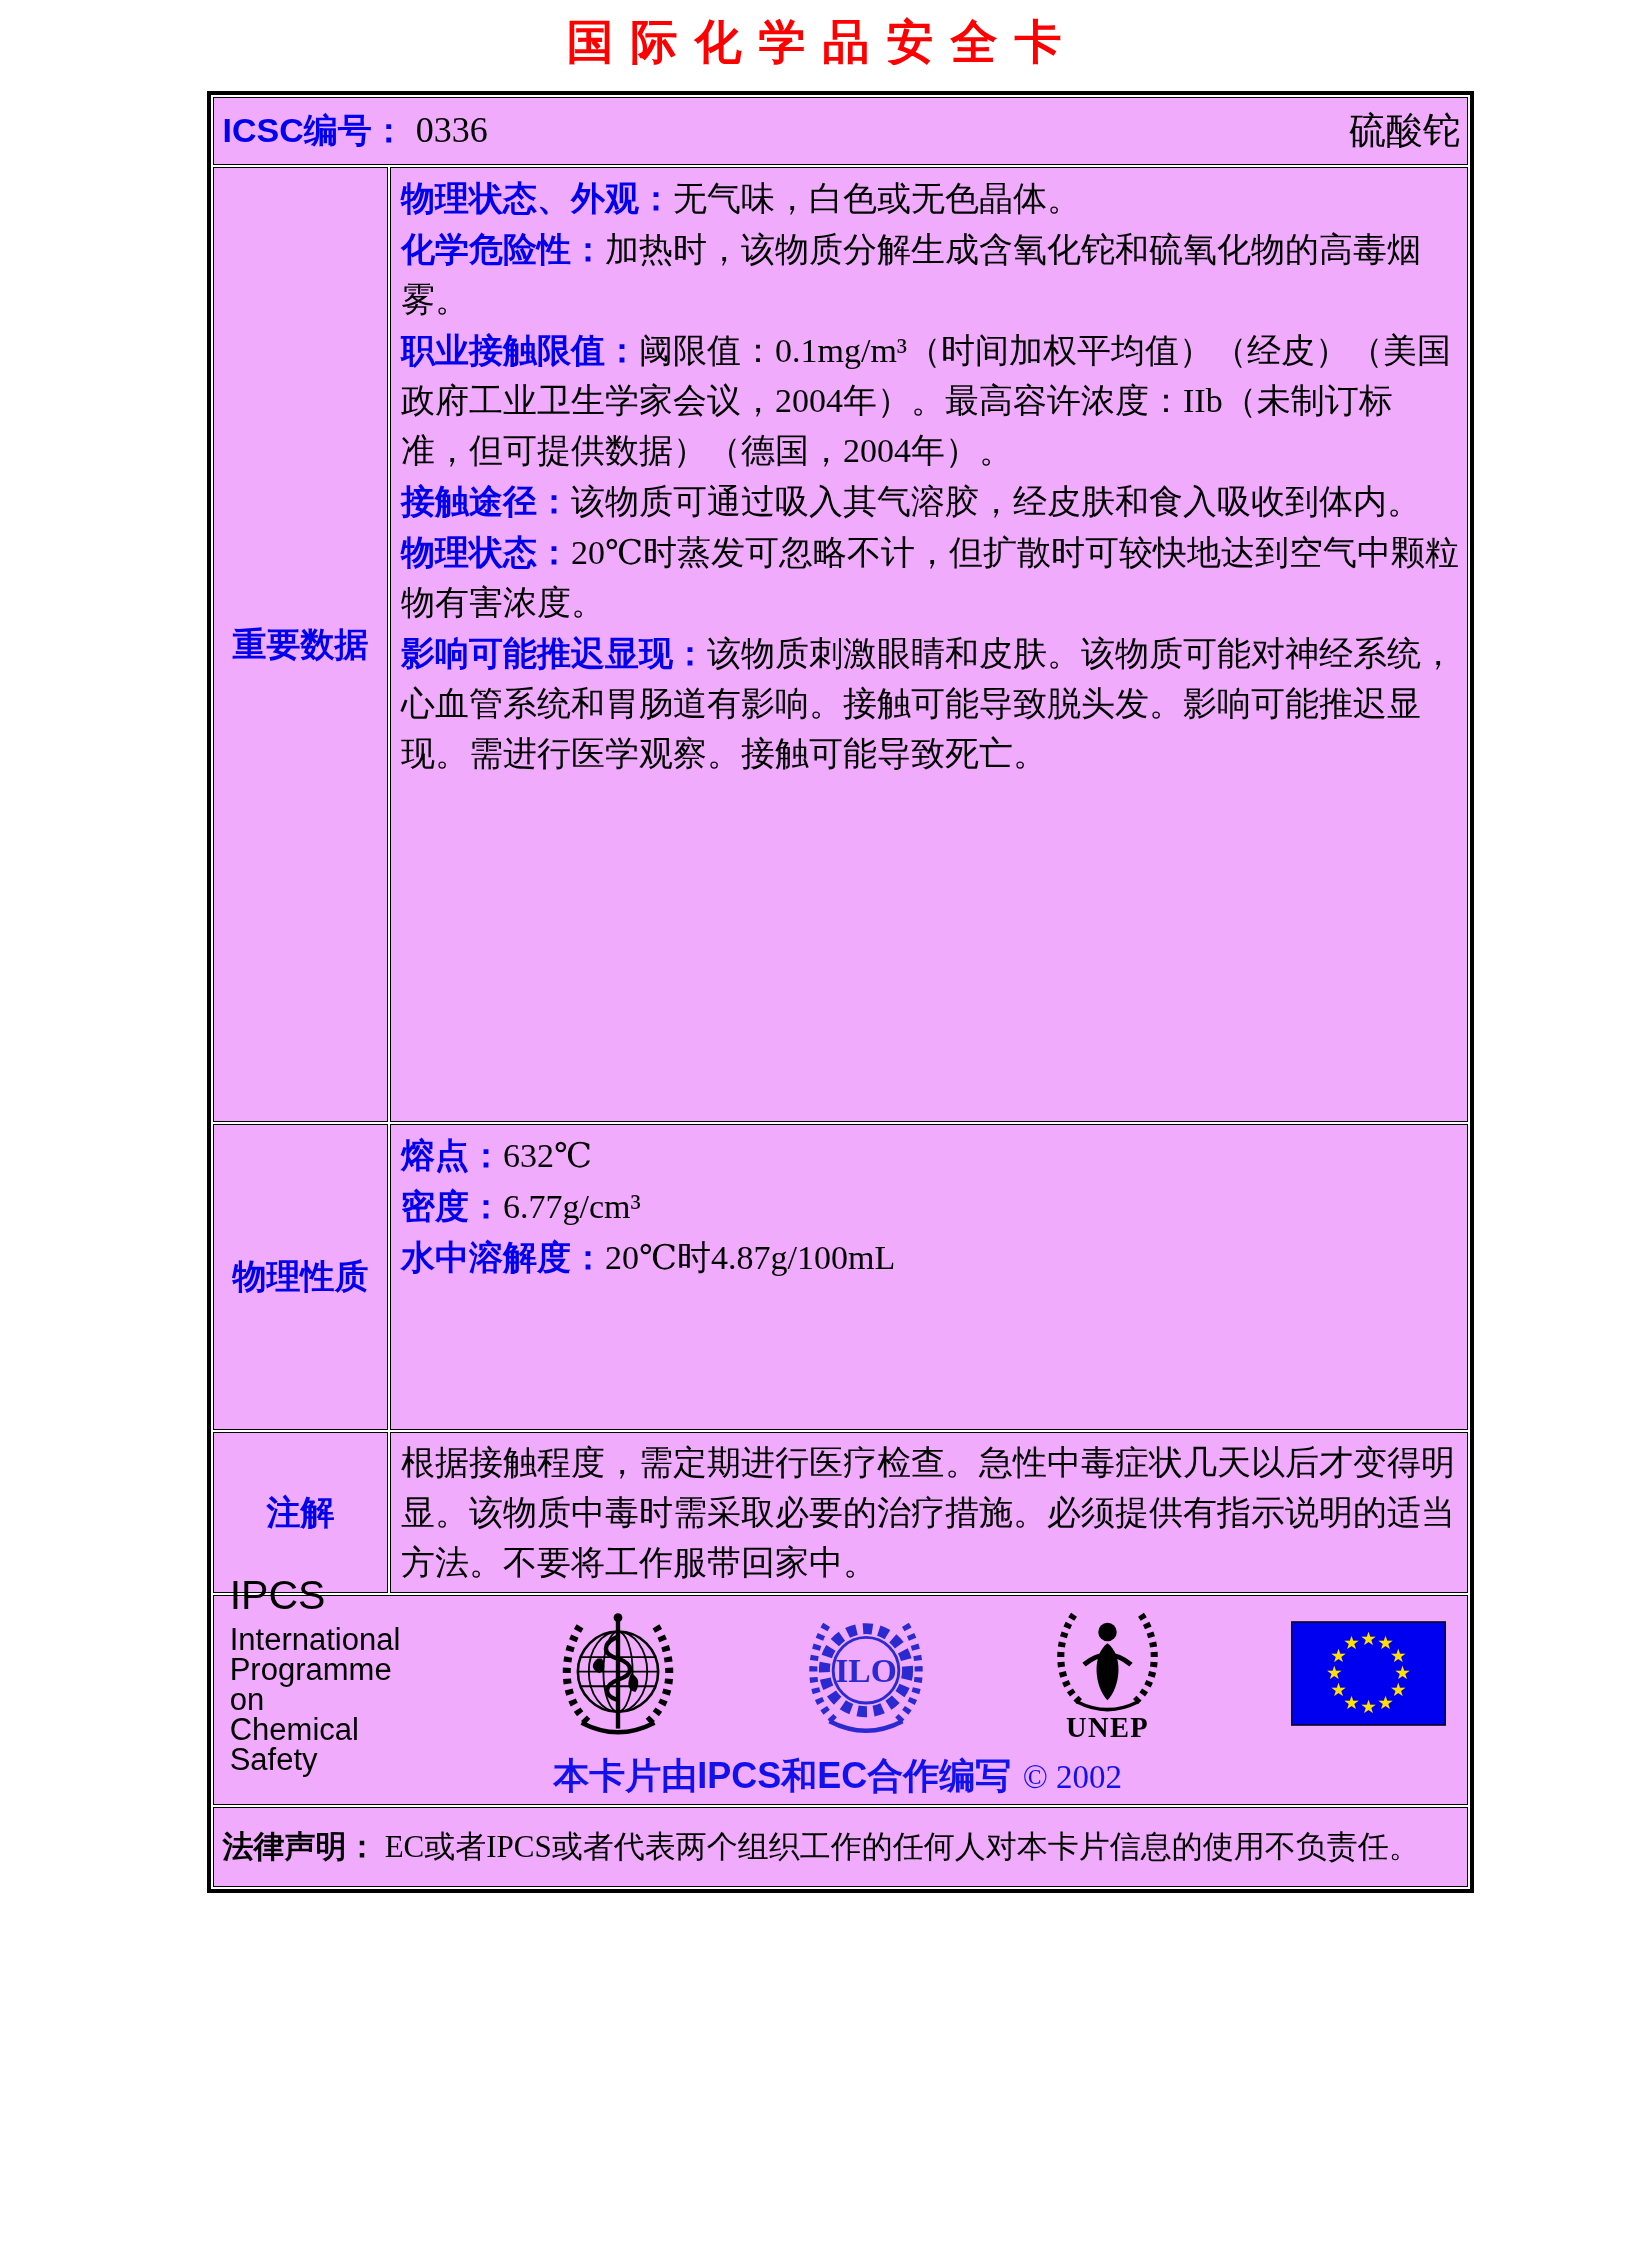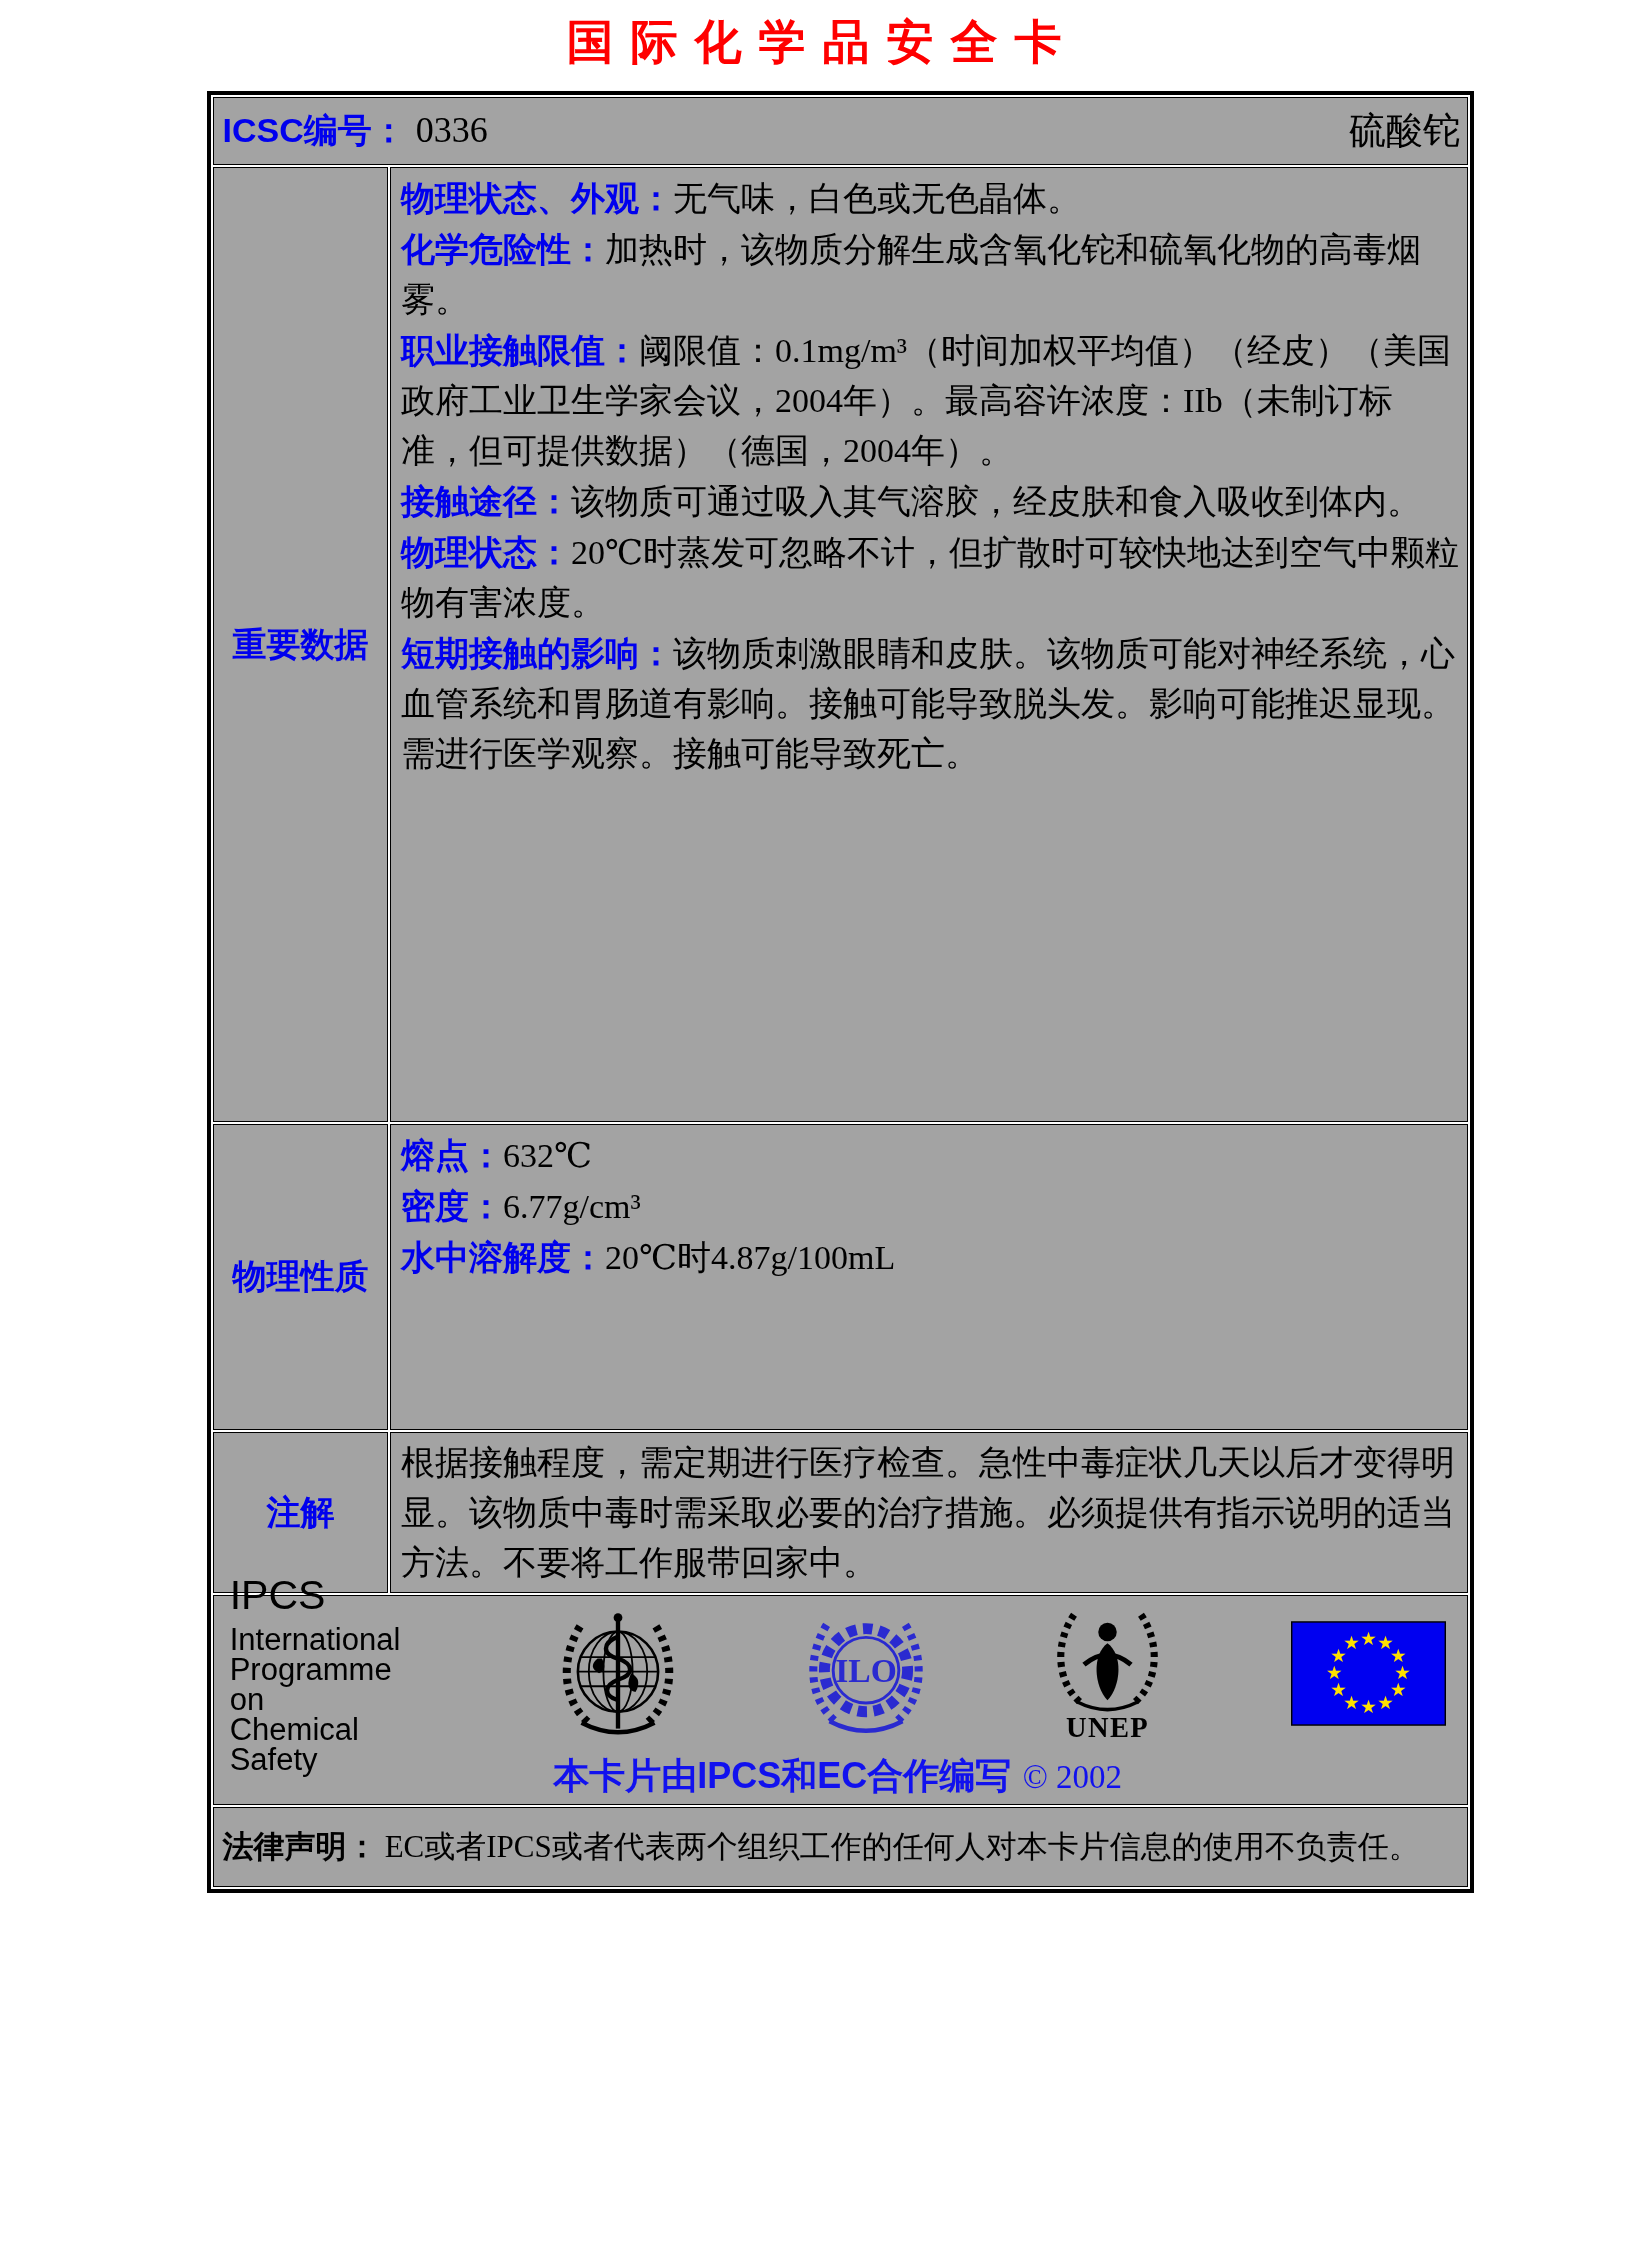--- a/index.html
+++ b/index.html
@@ -19,21 +19,21 @@
     font-family:"Liberation Serif","DejaVu Serif",serif;
   }
   table.card {
     margin:17px 0 0 207px;
     width:1267px;
     border:4.3px solid #000;
     border-collapse:separate;
     border-spacing:2.9px;
     table-layout:fixed;
   }
-  td { border:1.4px solid #000; background:#a3a3a3;margin-top:44px; }
+  td { border:1.4px solid #000; background:#f0abfc;margin-top:44px; }
   col.label-col { width:175px; }
   
   td.header-cell { height:68px; vertical-align:middle; padding:0 7.1px 0 8.6px; }
   .header-flex { display:flex; justify-content:space-between; align-items:center; }
   .icsc-label {
     color:#0000ee; font-weight:bold; font-size:34px;
     font-family:"Liberation Sans","DejaVu Sans",sans-serif;
   }
   .icsc-number { font-size:36px; margin-left:10px; }
   .chem-name { font-size:37px; }
@@ -110,21 +110,21 @@
   </tr>
 
   <tr>
     <td class="section-label-cell">重要数据</td>
     <td class="content-cell main-cell">
       <p class="para"><span class="inline-label">物理状态、外观：</span><span>无气味，白色或无色晶体。</span></p>
       <p class="para"><span class="inline-label">化学危险性：</span><span>加热时，该物质分解生成含氧化铊和硫氧化物的高毒烟雾。</span></p>
       <p class="para"><span class="inline-label">职业接触限值：</span><span>阈限值：0.1mg/m³（时间加权平均值）（经皮）（美国政府工业卫生学家会议，2004年）。最高容许浓度：IIb（未制订标准，但可提供数据）（德国，2004年）。</span></p>
       <p class="para"><span class="inline-label">接触途径：</span><span>该物质可通过吸入其气溶胶，经皮肤和食入吸收到体内。</span></p>
       <p class="para"><span class="inline-label">物理状态：</span><span>20℃时蒸发可忽略不计，但扩散时可较快地达到空气中颗粒物有害浓度。</span></p>
-      <p class="para"><span class="inline-label">短期接触的影响：</span><span>该物质刺激眼睛和皮肤。该物质可能对神经系统，心血管系统和胃肠道有影响。接触可能导致脱头发。影响可能推迟显现。需进行医学观察。接触可能导致死亡。</span></p>
+      <p class="para"><span class="inline-label">影响可能推迟显现：</span><span>该物质刺激眼睛和皮肤。该物质可能对神经系统，心血管系统和胃肠道有影响。接触可能导致脱头发。影响可能推迟显现。需进行医学观察。接触可能导致死亡。</span></p>
     </td>
   </tr>
 
   <tr>
     <td class="section-label-cell">物理性质</td>
     <td class="content-cell phys-cell">
       <p class="para"><span class="inline-label">熔点：</span><span>632℃</span></p>
       <p class="para"><span class="inline-label">密度：</span><span>6.77g/cm³</span></p>
       <p class="para"><span class="inline-label">水中溶解度：</span><span>20℃时4.87g/100mL</span></p>
     </td>

